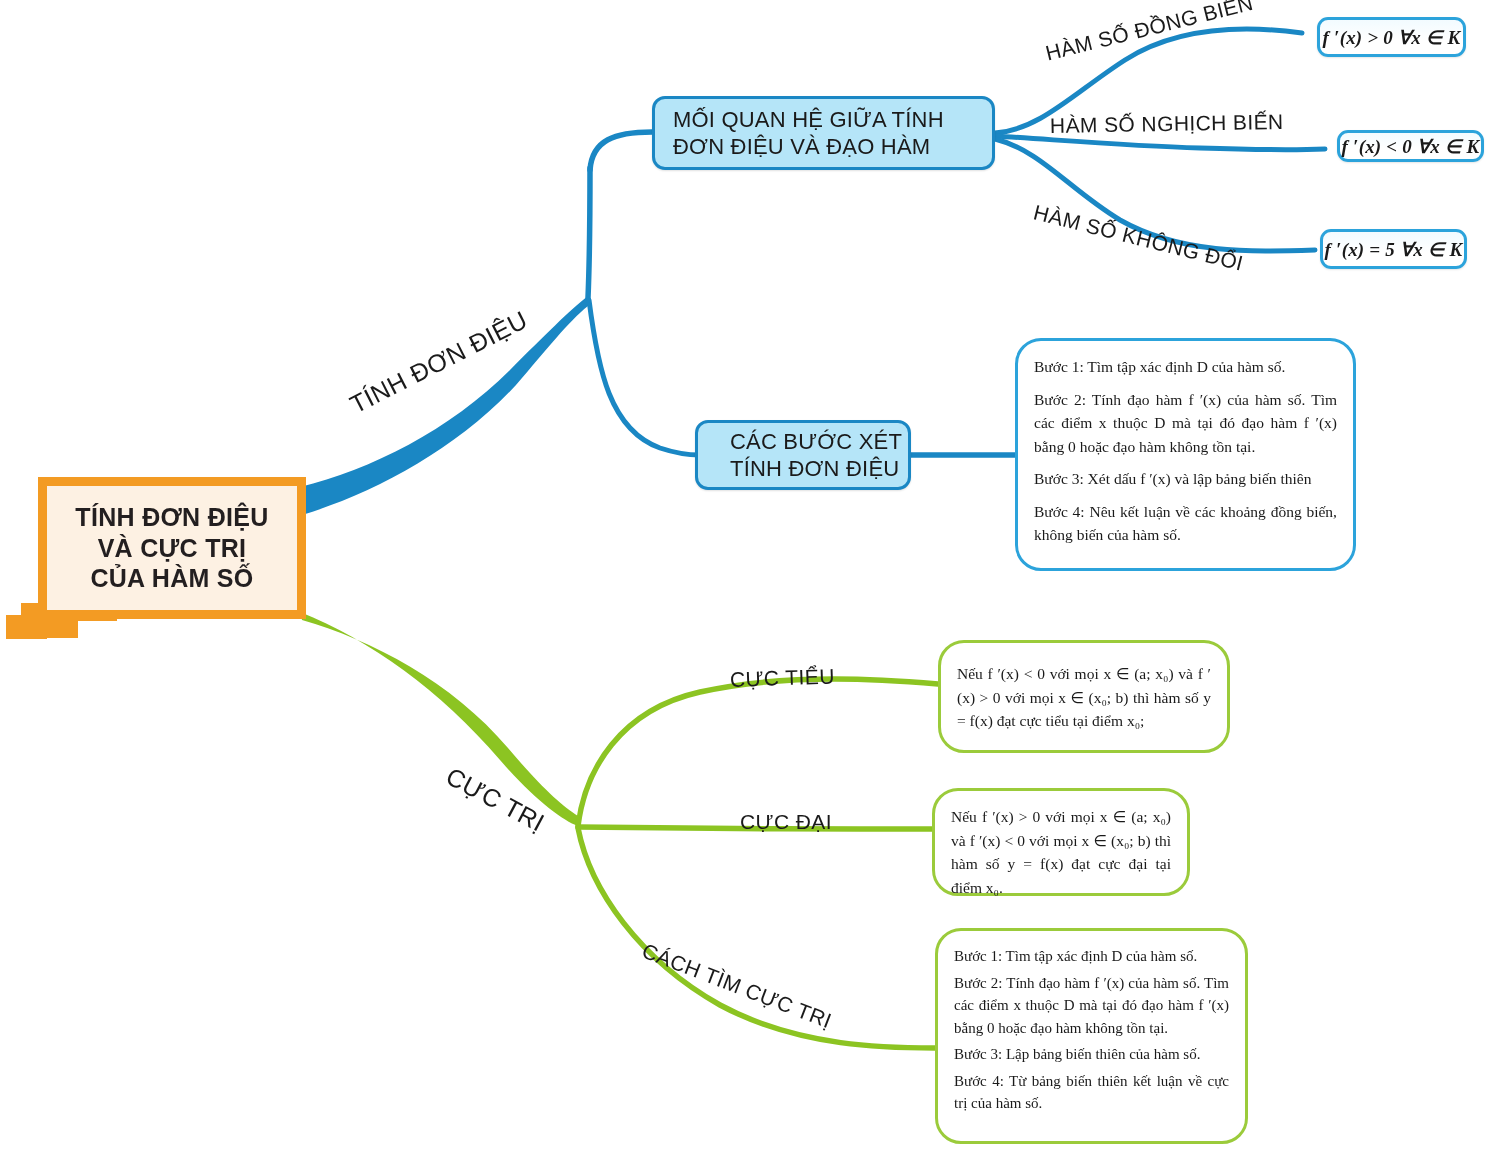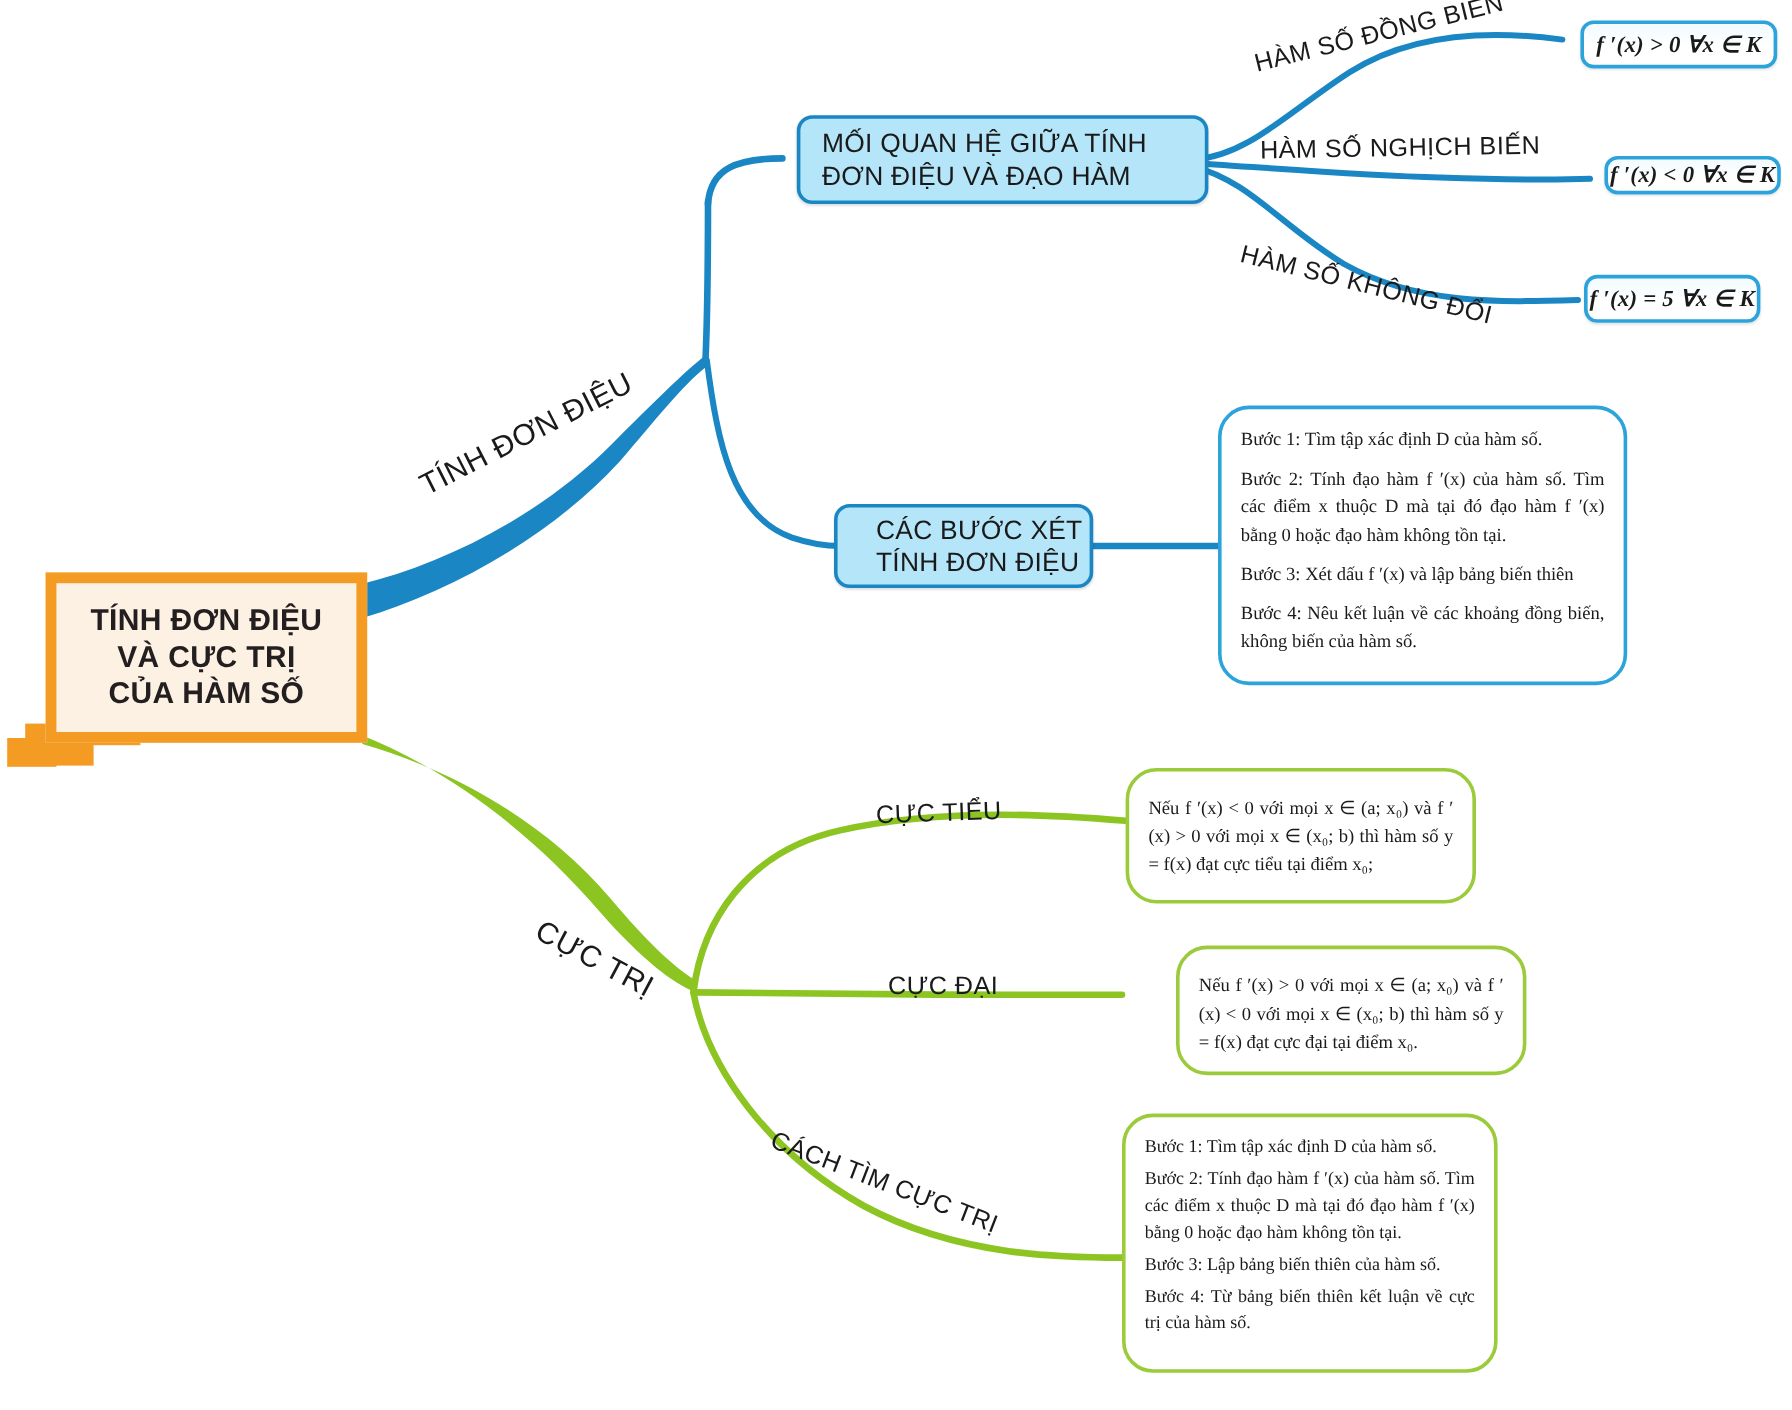--- a/index.html
+++ b/index.html
@@ -138,31 +138,31 @@
   <div class="blabel" style="left:1050px;top:114px;transform:rotate(-1deg);">HÀM SỐ NGHỊCH BIẾN</div>
 
   <div class="blabel" style="left:1034px;top:200px;transform:rotate(14deg);">HÀM SỐ KHÔNG ĐỔI</div>
 
   <div class="blabel" style="left:730px;top:668px;transform:rotate(-2deg);">CỰC TIỂU</div>
 
   <div class="blabel" style="left:740px;top:810px;transform:rotate(0deg);">CỰC ĐẠI</div>
 
   <div class="blabel" style="left:643px;top:938px;transform:rotate(21deg);">CÁCH TÌM CỰC TRỊ</div>
 
-  <div class="node node-blue" style="left:652px;top:96px;width:343px;height:74px;margin-left:12px;">
+  <div class="node node-blue" style="left:652px;top:96px;width:343px;height:74px;">
     <div class="ntext">MỐI QUAN HỆ GIỮA TÍNH
 ĐƠN ĐIỆU VÀ ĐẠO HÀM</div>
   </div>
 
   <div class="node node-blue" style="left:695px;top:420px;width:216px;height:70px;padding-left:14px;">
     <div class="ntext">CÁC BƯỚC XÉT
 TÍNH ĐƠN ĐIỆU</div>
   </div>
 
-  <div class="formula" style="left:1317px;top:17px;width:164px;height:40px;">
+  <div class="formula" style="left:1317px;top:17px;width:149px;height:40px;">
     <span class="ftext">f ′(x) &gt; 0 ∀x ∈ K</span>
   </div>
 
   <div class="formula" style="left:1337px;top:130px;width:147px;height:32px;">
     <span class="ftext">f ′(x) &lt; 0 ∀x ∈ K</span>
   </div>
 
   <div class="formula" style="left:1320px;top:229px;width:147px;height:40px;">
     <span class="ftext">f ′(x) = 5 ∀x ∈ K</span>
   </div>
@@ -171,21 +171,21 @@
     <p>Bước 1: Tìm tập xác định D của hàm số.</p>
     <p>Bước 2: Tính đạo hàm f ′(x) của hàm số. Tìm các điểm x thuộc D mà tại đó đạo hàm f ′(x) bằng 0 hoặc đạo hàm không tồn tại.</p>
     <p>Bước 3: Xét dấu f ′(x) và lập bảng biến thiên</p>
     <p>Bước 4: Nêu kết luận về các khoảng đồng biến, không biến của hàm số.</p>
   </div>
 
   <div class="textbox tb-green" style="left:938px;top:640px;width:292px;height:113px;display:flex;align-items:center;justify-content:center;">
     <p>Nếu f ′(x) &lt; 0 với mọi x ∈ (a; x₀) và f ′(x) &gt; 0 với mọi x ∈ (x₀; b) thì hàm số y = f(x) đạt cực tiểu tại điểm x₀;</p>
   </div>
 
-  <div class="textbox tb-green" style="left:980px;top:788px;width:292px;height:108px;display:flex;align-items:flex-end;">
+  <div class="textbox tb-green" style="left:932px;top:788px;width:258px;height:108px;display:flex;align-items:flex-start;">
     <p>Nếu f ′(x) &gt; 0 với mọi x ∈ (a; x₀) và f ′(x) &lt; 0 với mọi x ∈ (x₀; b) thì hàm số y = f(x) đạt cực đại tại điểm x₀.</p>
   </div>
 
   <div class="textbox tb-green compact" style="left:935px;top:928px;width:313px;height:216px;">
     <p>Bước 1: Tìm tập xác định D của hàm số.</p>
     <p>Bước 2: Tính đạo hàm f ′(x) của hàm số. Tìm các điểm x thuộc D mà tại đó đạo hàm f ′(x) bằng 0 hoặc đạo hàm không tồn tại.</p>
     <p>Bước 3: Lập bảng biến thiên của hàm số.</p>
     <p>Bước 4: Từ bảng biến thiên kết luận về cực trị của hàm số.</p>
   </div>
 

